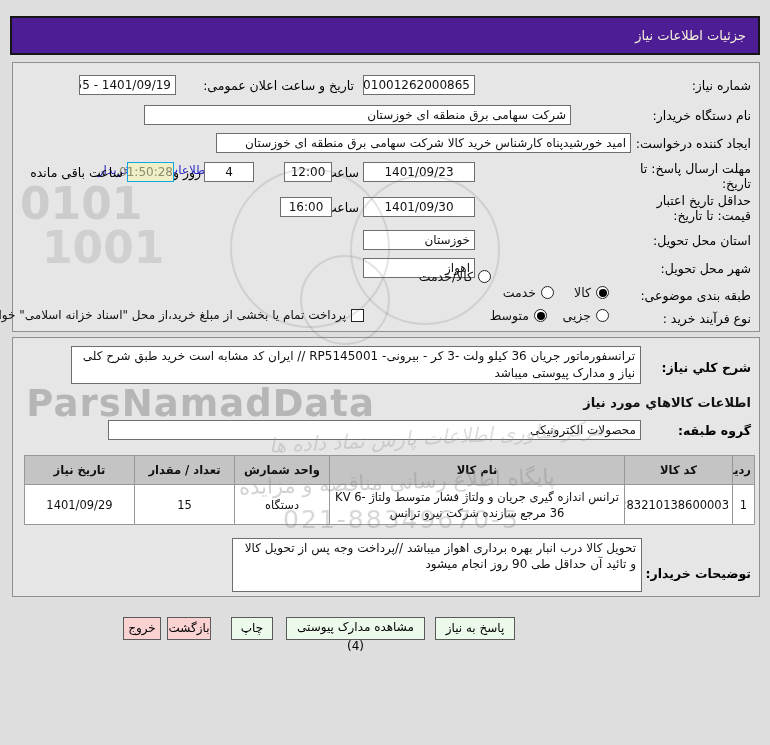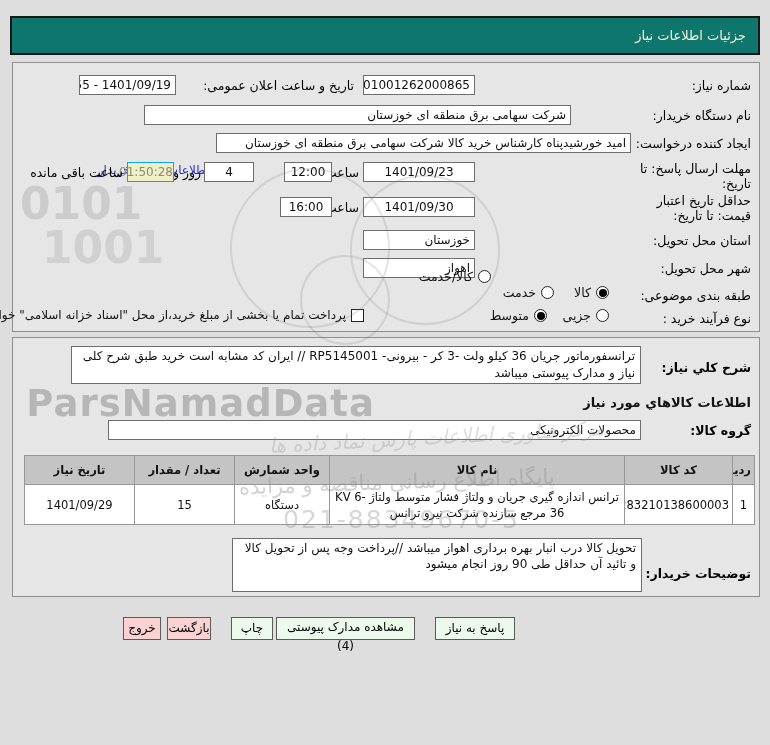--- a/index.html
+++ b/index.html
@@ -8,21 +8,21 @@
     position:relative;
     background:#dedede;
     font-family:"DejaVu Sans","Liberation Sans",sans-serif;
     font-size:12px; color:#111;
     overflow:hidden;
     direction:rtl;
   }
   
   .titlebar {
     position:absolute; top:16px; right:10px; width:750px; height:39px;
-    background:#0f766e; border:2px solid #161616;
+    background:#4c1d95; border:2px solid #161616;
     display:flex; align-items:center;
   }
   .titlebar .title {
     color:#f7f1dd; font-size:13px; padding-right:12px;
   }
   
   .panel {
     position:absolute; right:10px; width:748px;
     background:#e6e6e6; border:1px solid #8f8f8f;
   }
@@ -176,21 +176,21 @@
   </div>
 </div>
 
 <div class="panel" id="panel2">
 
   <div class="flabel bold" style="top:22px; right:8px;">شرح کلي نیاز:</div>
   <div class="ibox rt multi" style="top:8px; right:118px; width:570px; min-height:38px;">ترانسفورماتور جریان 36 کیلو ولت -3 کر - بیرونی- RP5145001 // ایران کد مشابه است خرید طبق شرح کلی نیاز و مدارک پیوستی میباشد</div>
 
   <div class="sec-header" style="top:57px;">اطلاعات کالاهاي مورد نیاز</div>
 
-  <div class="flabel bold" style="top:85px; right:8px;">گروه کالا:</div>
+  <div class="flabel bold" style="top:85px; right:8px;">گروه طبقه:</div>
   <div class="ibox rt" style="top:82px; right:118px; width:533px;">محصولات الکترونیکی</div>
 
   <table class="goods">
     <colgroup>
       <col style="width:22px">
         <col style="width:108px">
         <col style="width:295px">
       <col style="width:95px">
         <col style="width:100px">
         <col style="width:110px">
@@ -215,21 +215,21 @@
         <td>1401/09/29</td>
       </tr>
     </tbody>
   </table>
 
   <div class="flabel bold" style="top:228px; right:8px;">توضیحات خریدار:</div>
   <div class="ibox rt multi" style="top:200px; right:117px; width:410px; min-height:54px; line-height:16px;">تحویل کالا درب انبار بهره برداری اهواز میباشد //پرداخت وجه پس از تحویل کالا و تائید آن حداقل طی 90 روز انجام میشود</div>
 </div>
 
 <button class="btn green" style="right:255px; width:80px;">پاسخ به نیاز</button>
-<button class="btn green" style="right:355px; width:139px;">مشاهده مدارک پیوستی (4)</button>
+<button class="btn green" style="right:345px; width:139px;">مشاهده مدارک پیوستی (4)</button>
 <button class="btn green" style="right:497px; width:42px;">چاپ</button>
 <button class="btn pink" style="right:559px; width:44px;">بازگشت</button>
 <button class="btn pink" style="right:609px; width:38px;">خروج</button>
 
 <div class="wm wm-circle" id="wmc1"></div>
 <div class="wm wm-circle" id="wmc2"></div>
 <div class="wm wm-circle" id="wmc3"></div>
 <div class="wm wm-digits1">0101</div>
 <div class="wm wm-digits2">1001</div>
 <div class="wm wm-brand">ParsNamadData</div>

